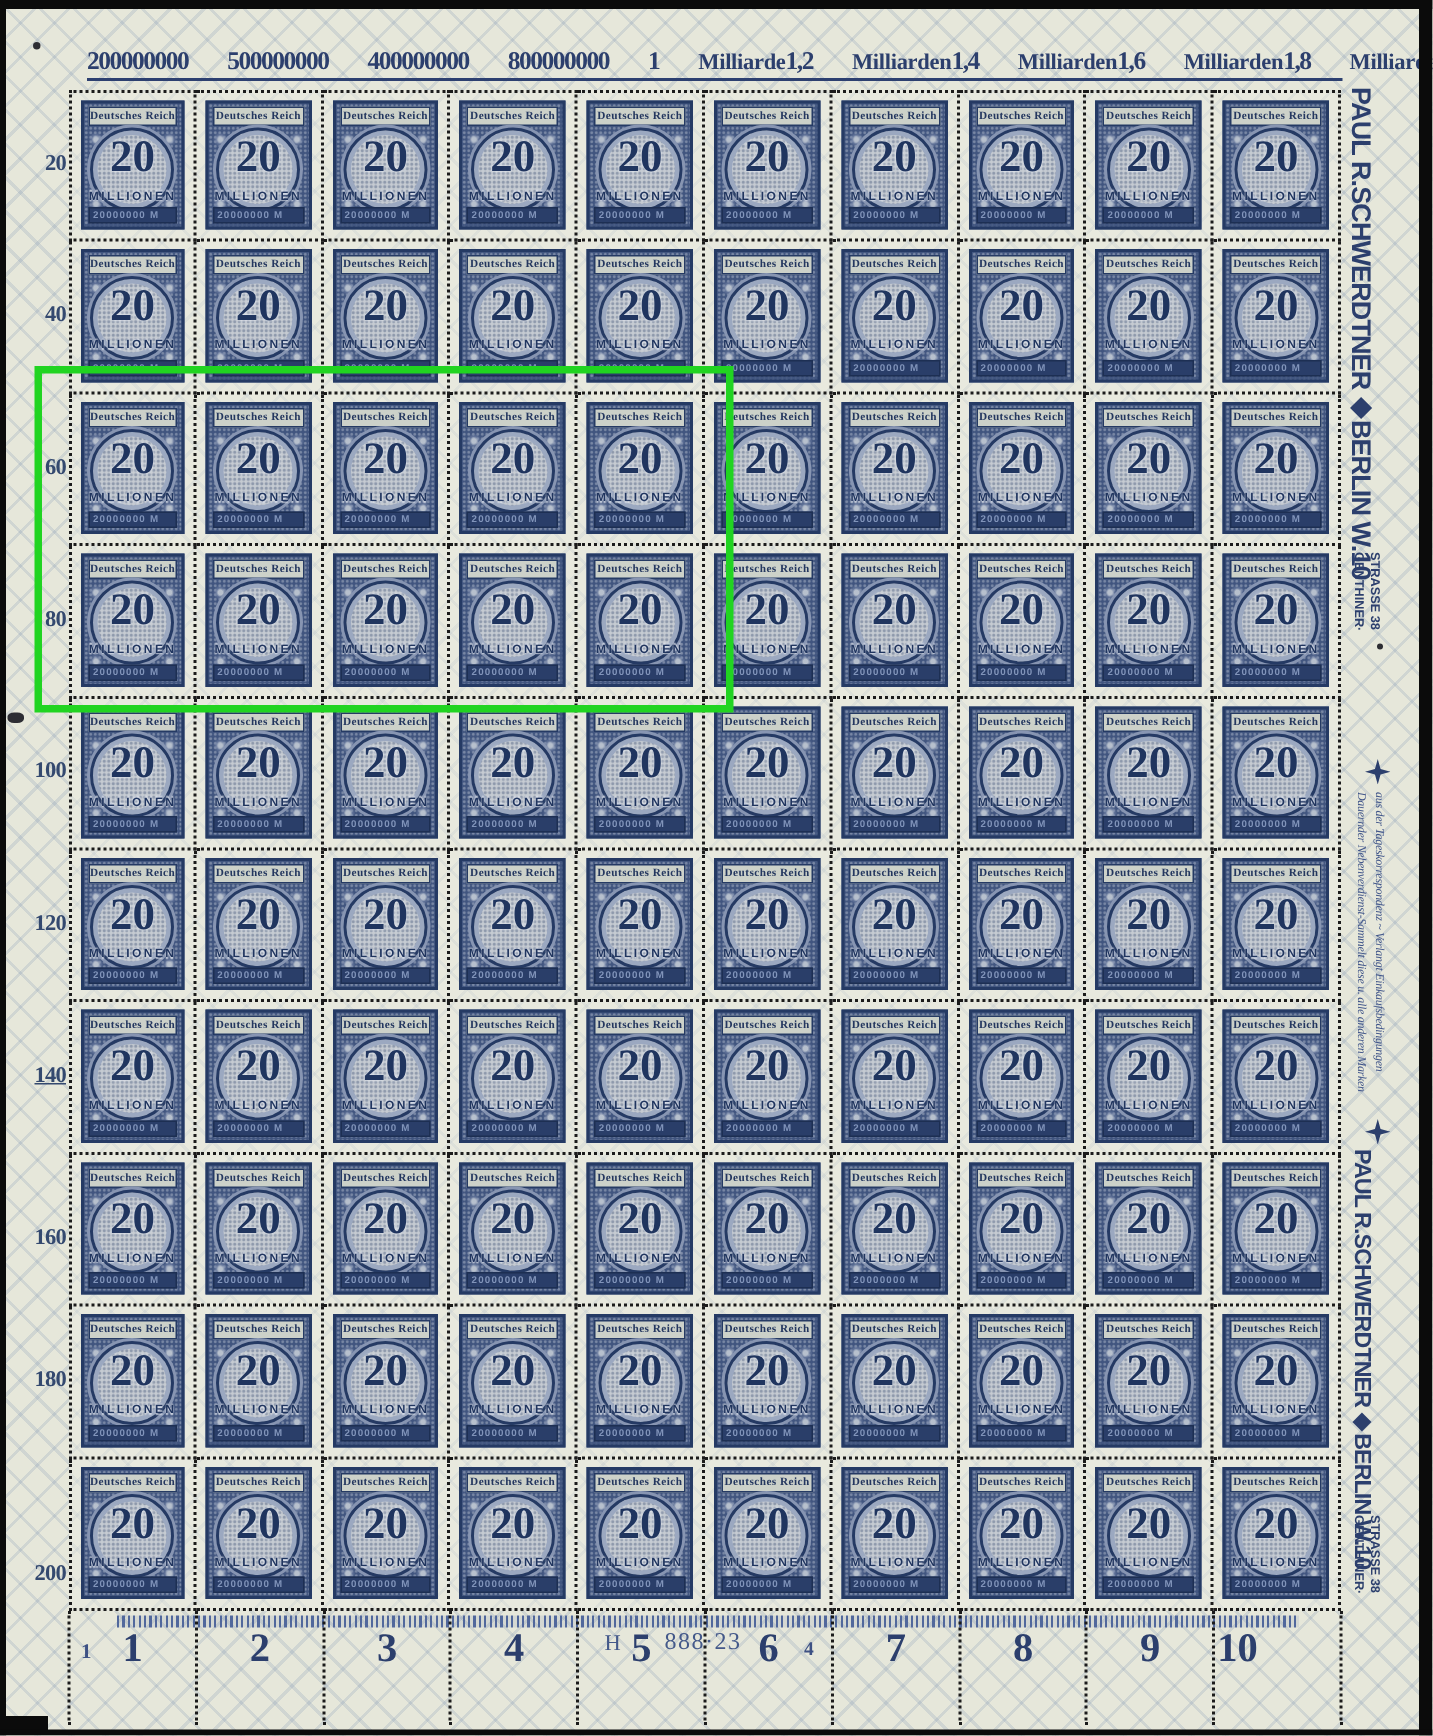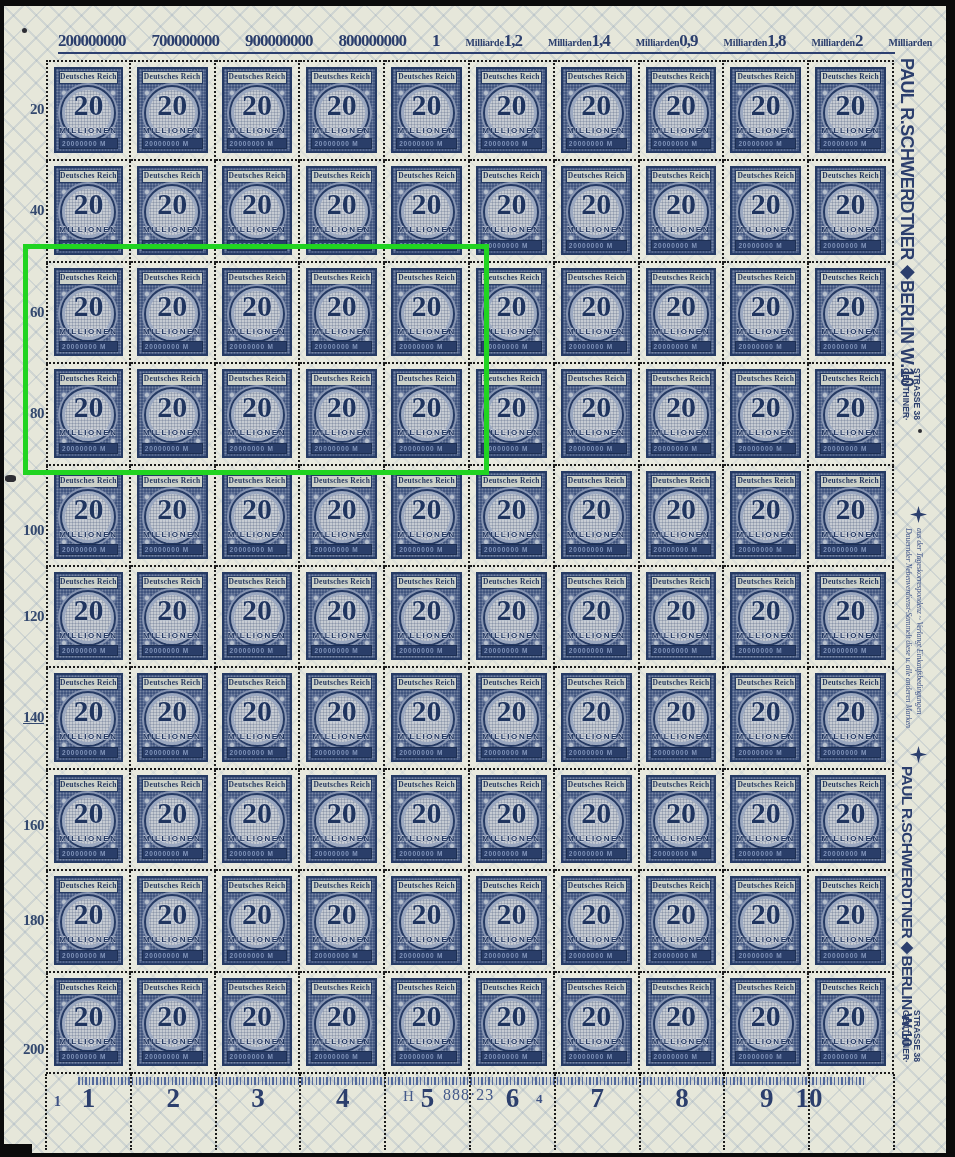--- a/index.html
+++ b/index.html
@@ -19,21 +19,21 @@
   .edge-bottom{left:0;bottom:0;right:0;height:4px;}
   .speck{position:absolute;background:#2d2d33;border-radius:50%;z-index:55;}
   
   .top-scale{
     position:absolute;left:58px;top:26px;width:837px;height:26px;
     border-bottom:2.5px solid #2d4070;display:flex;align-items:flex-end;
   }
   .top-scale-labels{display:flex;justify-content:space-between;width:100%;align-items:flex-start;padding-bottom:1px;margin-top:28px;}
   .scale-label{display:flex;align-items:baseline;gap:2px;color:#2c3f6d;font-weight:bold;white-space:nowrap;}
   .scale-label .num{font-size:17px;letter-spacing:-1px;}
-  .scale-label .word{font-size:10px;letter-spacing:-0.2px;padding-left:24px;}
+  .scale-label .word{font-size:15px;letter-spacing:-0.2px;padding-left:24px;}
   
   .row-count-label{
     position:absolute;left:8px;width:36px;text-align:right;
     color:#34496f;font-weight:bold;font-size:15px;letter-spacing:-0.5px;z-index:5;
   }
   
   .grid{
     position:absolute;left:46px;top:60px;width:848px;height:1014px;
     display:grid;grid-template-columns:repeat(10,1fr);grid-template-rows:repeat(10,1fr);
     background-color:#e8e9de;
@@ -116,64 +116,64 @@
 </head>
 <body>
 
 <div class="top-scale">
   <div class="top-scale-labels">
       <div class="scale-label">
         <span class="num">200000000</span>
         <span class="word"></span>
       </div>
       <div class="scale-label">
-        <span class="num">700000000</span>
+        <span class="num">500000000</span>
         <span class="word"></span>
       </div>
       <div class="scale-label">
-        <span class="num">900000000</span>
+        <span class="num">400000000</span>
         <span class="word"></span>
       </div>
       <div class="scale-label">
         <span class="num">800000000</span>
         <span class="word"></span>
       </div>
       <div class="scale-label">
         <span class="num">1</span>
         <span class="word">Milliarde</span>
       </div>
       <div class="scale-label">
         <span class="num">1,2</span>
         <span class="word">Milliarden</span>
       </div>
       <div class="scale-label">
         <span class="num">1,4</span>
         <span class="word">Milliarden</span>
       </div>
       <div class="scale-label">
-        <span class="num">0,9</span>
+        <span class="num">1,6</span>
         <span class="word">Milliarden</span>
       </div>
       <div class="scale-label">
         <span class="num">1,8</span>
         <span class="word">Milliarden</span>
       </div>
       <div class="scale-label">
         <span class="num">2</span>
         <span class="word">Milliarden</span>
       </div>
     </div>
 </div>
 
 <div id="leftScale">
     <div class="row-count-label" style="top: 100.7px;">20</div>
     <div class="row-count-label" style="top: 202.1px;">40</div>
     <div class="row-count-label" style="top: 303.5px;">60</div>
     <div class="row-count-label" style="top: 404.9px;">80</div>
-    <div class="row-count-label" style="top: 506.3px; margin-top: 16px;">100</div>
+    <div class="row-count-label" style="top: 506.3px;">100</div>
     <div class="row-count-label" style="top: 607.7px;">120</div>
     <div class="row-count-label" style="top: 709.1px; text-decoration: underline;">140</div>
     <div class="row-count-label" style="top: 817px;">160</div>
     <div class="row-count-label" style="top: 911.9px;">180</div>
     <div class="row-count-label" style="top: 1013.3px; margin-top: 28px;">200</div>
   </div>
 
 <div class="grid" id="grid">
     <div class="stamp rt cl">
       <div class="stamp-inner">
@@ -1095,21 +1095,21 @@
 <div id="bottomNums">
     <div class="bottom-number" style="left: 63.4px;">1</div>
     <div class="bottom-number" style="left: 148.2px;">2</div>
     <div class="bottom-number" style="left: 233px;">3</div>
     <div class="bottom-number" style="left: 317.8px;">4</div>
     <div class="bottom-number" style="left: 402.6px;">5</div>
     <div class="bottom-number" style="left: 487.4px;">6</div>
     <div class="bottom-number" style="left: 572.2px;">7</div>
     <div class="bottom-number" style="left: 657px;">8</div>
     <div class="bottom-number" style="left: 741.8px;">9</div>
-    <div class="bottom-number" style="left: 784px;">10</div>
+    <div class="bottom-number" style="left: 800px;">10</div>
   </div>
 <span class="han" style="left:403px;top:1087px;">H</span>
 <span class="han" style="left:443px;top:1086px;font-size:16px;">888·23</span>
 <span class="small-num" style="left:536px;top:1091px;font-size:13px;">4</span>
 <div id="bottomPerfs">
     <div class="bperf" style="left: 45px;"></div>
     <div class="bperf" style="left: 129.8px;"></div>
     <div class="bperf" style="left: 214.6px;"></div>
     <div class="bperf" style="left: 299.4px;"></div>
     <div class="bperf" style="left: 384.2px;"></div>

